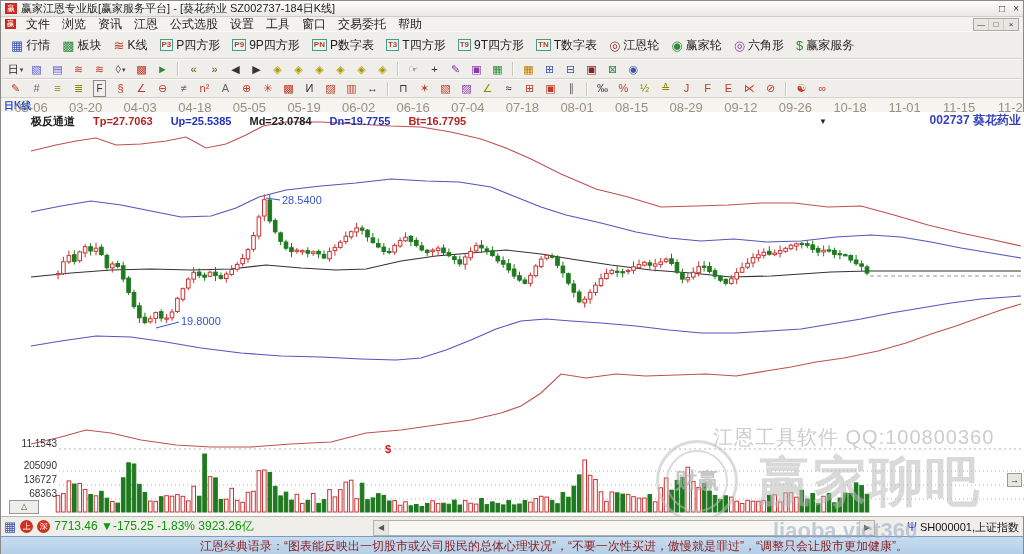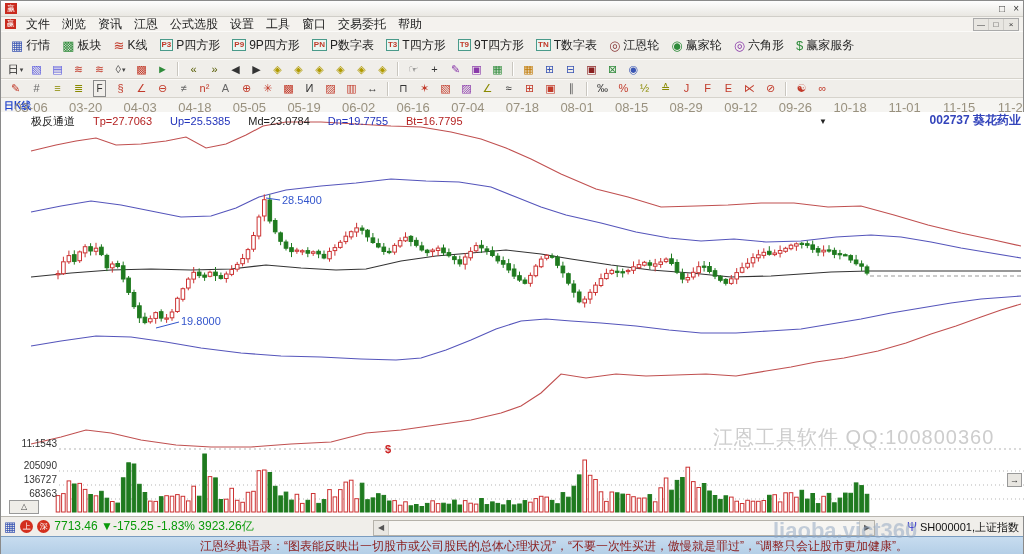--- a/index.html
+++ b/index.html
@@ -35,21 +35,21 @@
   .tsep{width:1px;height:14px;background:#c9c6bf;border-right:1px solid #fff;margin:0 4px;flex:none;}
   .drop{font-size:7px;color:#444;margin-left:1px;}
   
   .dateaxis{position:absolute;left:0;top:97px;width:100%;height:14px;background:#f5f4f1;border-bottom:1px solid #d8d6d0;}
   .klabel{position:absolute;left:3px;top:1px;color:#2244cc;font-weight:bold;font-size:10px;}
   .dt{position:absolute;top:2px;transform:translateX(-50%);color:#99917f;font-size:13px;white-space:nowrap;}
   
   .chart{position:absolute;left:0;top:111px;width:1024px;height:404px;background:#fff;overflow:hidden;}
   .chart svg{position:absolute;left:0;top:0;}
   .indline{position:absolute;left:30px;top:2px;font-size:11px;white-space:nowrap;z-index:5;}
-  .indline span{margin-right:18px;}
+  .indline span{margin-right:18px;font-weight:bold;}
   .stockid{position:absolute;right:4px;top:0px;font-size:12px;font-weight:bold;color:#3344bb;z-index:5;white-space:nowrap;}
   .wm1{position:absolute;left:712px;top:312px;color:#cdcdcd;font-size:20px;letter-spacing:1px;z-index:1;white-space:nowrap;}
   .wm2{position:absolute;left:756px;top:334px;color:rgba(185,185,185,.55);font-size:54px;font-weight:bold;z-index:1;white-space:nowrap;letter-spacing:2px;}
   .wmlogo{position:absolute;left:655px;top:328px;width:76px;height:76px;border:3px solid rgba(190,190,190,.55);border-radius:50%;
     display:flex;align-items:center;justify-content:center;z-index:1;}
   .wmlogo .inner{width:58px;height:58px;border:2px solid rgba(190,190,190,.55);border-radius:50%;color:rgba(175,175,175,.7);
     font-size:22px;font-weight:bold;display:flex;align-items:center;justify-content:center;}
   .expandbtn{position:absolute;left:8px;top:388px;width:30px;height:14px;background:#efede8;border:1px solid #999;
     font-size:8px;line-height:12px;text-align:center;color:#444;padding:0;}
   .rightbtn{position:absolute;right:3px;top:361px;width:15px;height:14px;background:#e8e6e1;border:1px solid #999;
@@ -73,20 +73,21 @@
     border-top:1px solid #7a9cc0;box-sizing:border-box;color:#8b1c1c;font-size:12px;line-height:18px;padding-left:84px;white-space:nowrap;overflow:hidden;text-align:center;}
   .wmurl{position:absolute;left:772px;top:517px;color:rgba(150,170,195,.55);font-size:22px;font-weight:bold;z-index:9;pointer-events:none;white-space:nowrap;}
 </style>
 </head>
 <body>
 
 <div class="win">
 
   <div class="titlebar">
     <span class="applogo">赢</span>
+    <span class="titletext">赢家江恩专业版[赢家服务平台] - [葵花药业  SZ002737-184日K线]</span>
     <span class="wincontrols">
       <span>□</span>
       <span>×</span>
     </span>
   </div>
 
   <div class="menubar">
     <span class="applogo">赢</span>
     <span id="menu-items"><span class="menuitem">文件</span><span class="menuitem">浏览</span><span class="menuitem">资讯</span><span class="menuitem">江恩</span><span class="menuitem">公式选股</span><span class="menuitem">设置</span><span class="menuitem">工具</span><span class="menuitem">窗口</span><span class="menuitem">交易委托</span><span class="menuitem">帮助</span></span>
     <span class="mdicontrols" id="mdi-controls">
@@ -364,20 +365,24 @@
       </span>
     </div>
 
   <div class="dateaxis">
     <span class="klabel">日K线</span>
     <span id="date-labels"><span class="dt" style="left: 30px;">03-06</span><span class="dt" style="left: 84.6px;">03-20</span><span class="dt" style="left: 139.2px;">04-03</span><span class="dt" style="left: 193.8px;">04-18</span><span class="dt" style="left: 248.4px;">05-05</span><span class="dt" style="left: 303px;">05-19</span><span class="dt" style="left: 357.6px;">06-02</span><span class="dt" style="left: 412.2px;">06-16</span><span class="dt" style="left: 466.8px;">07-04</span><span class="dt" style="left: 521.4px;">07-18</span><span class="dt" style="left: 576px;">08-01</span><span class="dt" style="left: 630.6px;">08-15</span><span class="dt" style="left: 685.2px;">08-29</span><span class="dt" style="left: 739.8px;">09-12</span><span class="dt" style="left: 794.4px;">09-26</span><span class="dt" style="left: 849px;">10-18</span><span class="dt" style="left: 903.6px;">11-01</span><span class="dt" style="left: 958.2px;">11-15</span><span class="dt" style="left: 1012.8px;">11-29</span></span>
   </div>
 
   <div class="chart">
     <div class="wm1">江恩工具软件  QQ:100800360</div>
+    <div class="wm2">赢家聊吧</div>
+    <div class="wmlogo">
+        <span class="inner">财赢</span>
+      </div>
     <svg id="chart-svg" width="1024" height="404">
         <line x1="58" y1="337" x2="1024" y2="337" stroke="#b5b5b5" stroke-dasharray="2,3" stroke-width="1"></line>
         <line x1="58" y1="359" x2="1024" y2="359" stroke="#b5b5b5" stroke-dasharray="1,3" stroke-width="1"></line>
         <line x1="58" y1="373" x2="1024" y2="373" stroke="#b5b5b5" stroke-dasharray="1,3" stroke-width="1"></line>
         <line x1="58" y1="387" x2="1024" y2="387" stroke="#b5b5b5" stroke-dasharray="1,3" stroke-width="1"></line>
         <polyline points="30,39 55,33 75,29 95,26 115,33 140,32 165,29 185,25 205,36 225,32 245,23 262,14 285,10 320,10 355,12 390,14 420,15 450,20 480,27 505,36 530,47 560,62 595,77 627,85 660,95 695,94 727,93 760,91 793,91 827,95 860,94 893,103 927,113 960,121 993,128 1020,134" fill="none" stroke="#c05050" stroke-width="1.1"></polyline>
         <polyline points="30,100 60,94 90,89 120,93 150,99 180,105 210,104 235,96 258,85 285,78 320,74 355,71 390,67 425,69 458,70 490,75 515,85 540,95 565,103 600,111 635,120 668,126 700,129 733,127 765,130 800,129 835,125 870,123 900,125 930,130 960,136 990,141 1020,146" fill="none" stroke="#5555bb" stroke-width="1.1"></polyline>
         <polyline points="30,165 70,161 110,158 150,157 190,158 230,157 265,153 300,156 335,158 365,157 400,149 435,144 470,141 505,138 540,142 570,147 610,153 650,158 690,161 730,165 770,164 800,162 830,160 868,159 920,159 1020,159" fill="none" stroke="#333333" stroke-width="1.1"></polyline>
         <polyline points="30,234 60,229 95,224 130,225 165,230 200,236 240,241 280,244 320,245 360,247 395,248 420,246 445,238 470,228 495,217 520,209 545,207 570,209 600,211 635,214 668,218 700,221 735,221 768,219 800,217 830,212 860,207 890,201 920,196 950,191 980,187 1020,184" fill="none" stroke="#5555bb" stroke-width="1.1"></polyline>
         <polyline points="30,332 60,325 85,318 110,321 140,328 175,333 210,335 250,335 290,332 330,330 365,321 400,318 435,313 470,308 500,301 520,294 540,281 560,262 585,266 615,262 645,264 675,263 705,262 735,264 765,259 790,255 815,250 843,246 877,239 905,231 930,222 955,214 980,205 1000,198 1020,192" fill="none" stroke="#c05050" stroke-width="1.1"></polyline>

